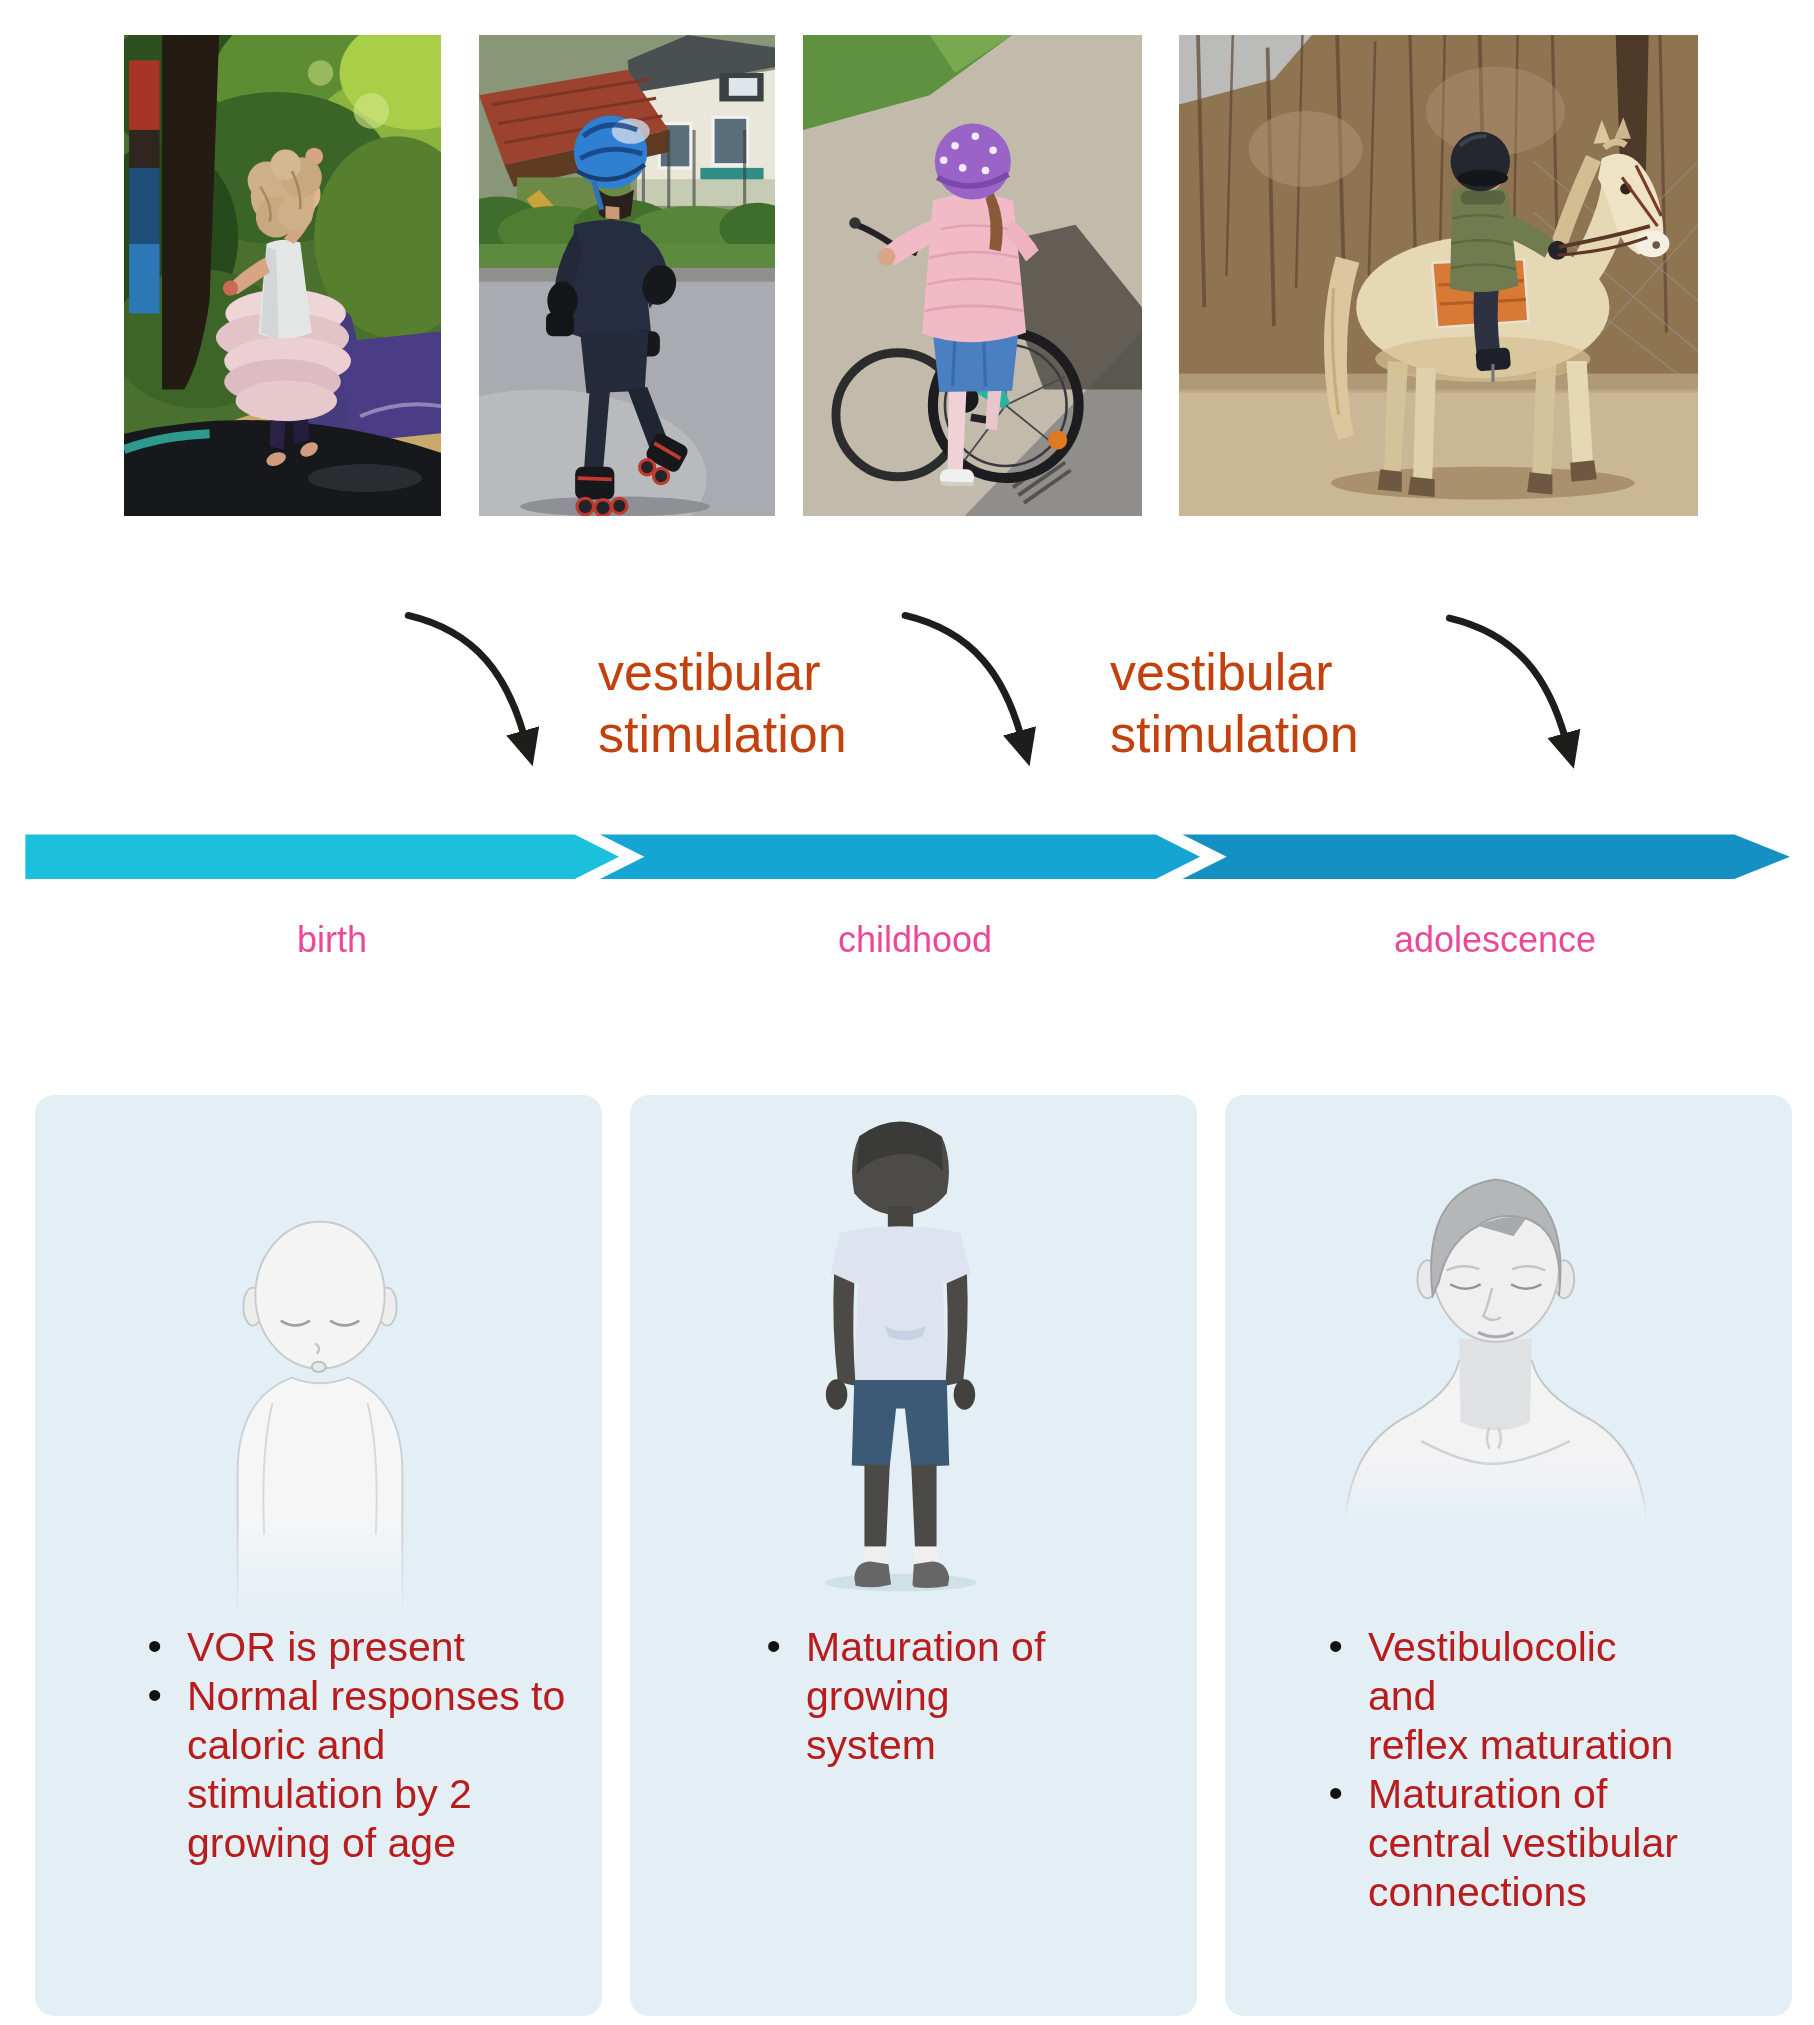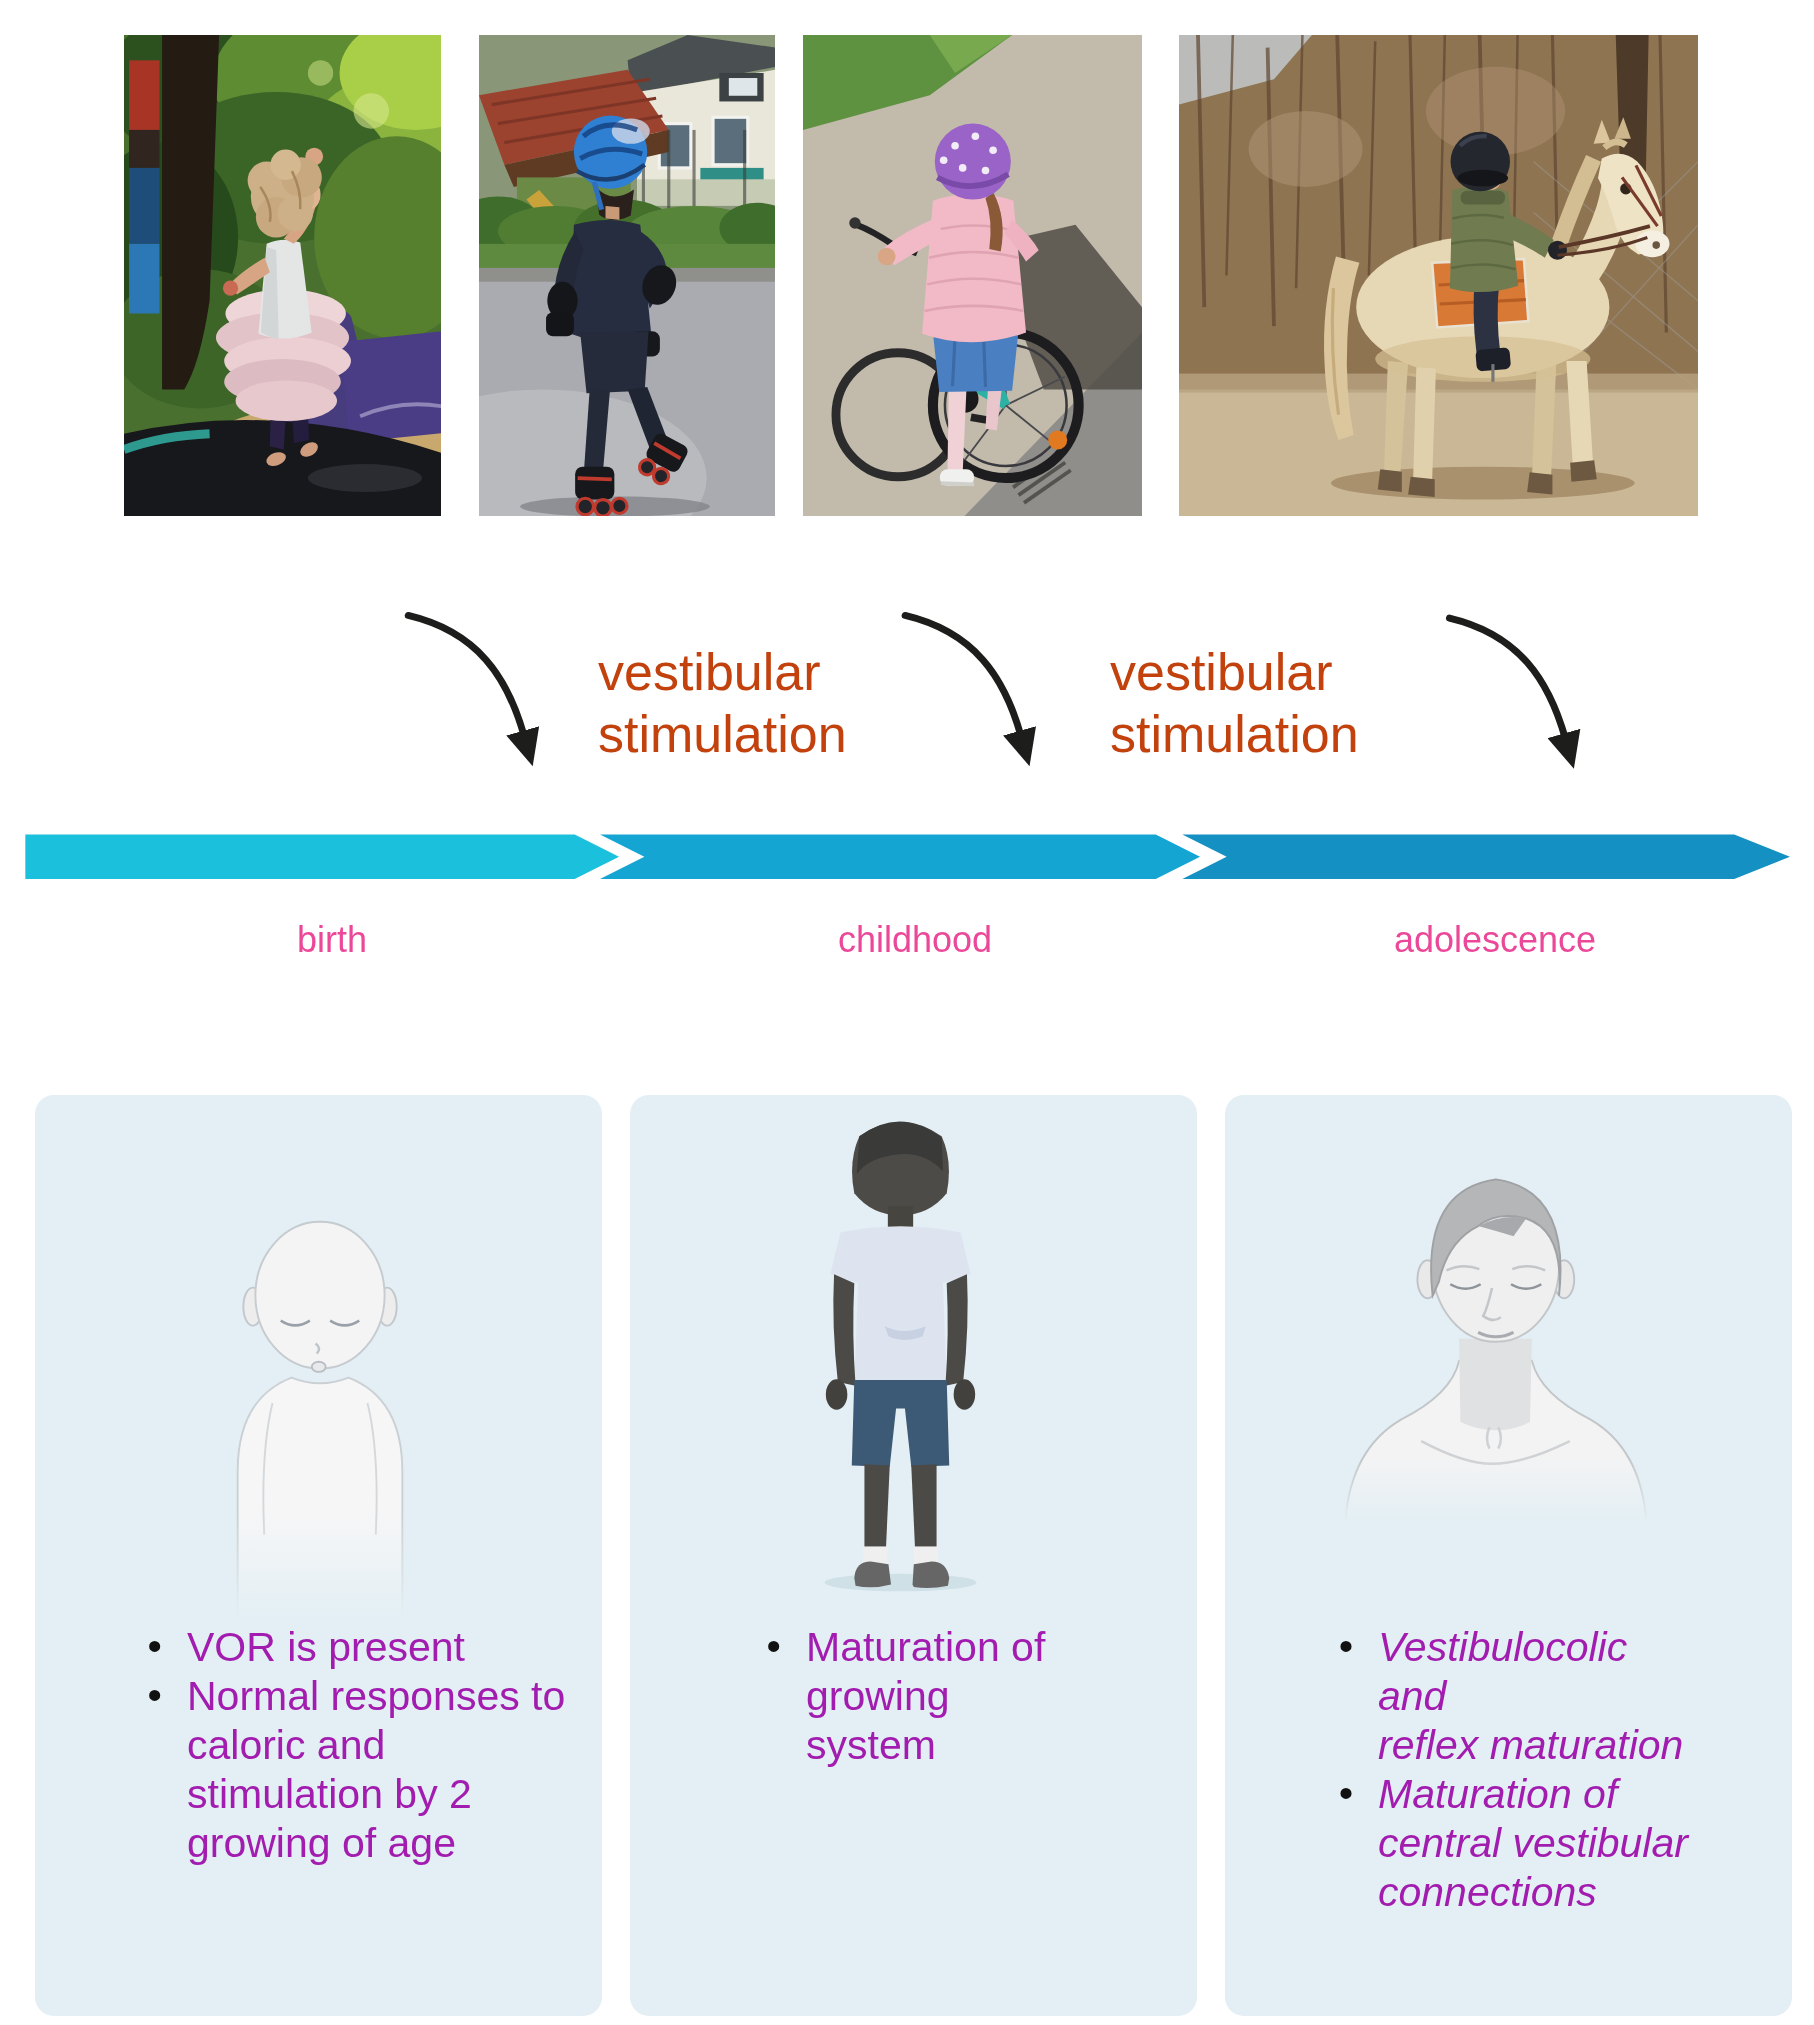--- a/index.html
+++ b/index.html
@@ -35,28 +35,28 @@
   #panel1{left:35px;}
   #panel2{left:630px;}
   #panel3{left:1225px;}
   .illus{position:absolute;}
   .illus svg{display:block;width:100%;height:100%;}
   #baby-illus{left:152px;top:104px;width:266px;height:418px;}
   #child-illus{left:166px;top:16px;width:209px;height:481px;}
   #adol-illus{left:101px;top:35px;width:339px;height:392px;}
 
   .bullets{position:absolute;top:528px;margin:0;padding:0;list-style:none;
-           font-size:41px;line-height:49px;color:#a21caf;}
+           font-size:41px;line-height:49px;color:#b91c1c;}
   .bullets li{position:relative;padding-left:42px;}
   .bullets li::before{content:"\2022";position:absolute;left:2.5px;top:-1.3px;
                       font-size:41px;color:#111;}
   .ln{white-space:nowrap;}
   #panel1 .bullets{left:110px;}
   #panel2 .bullets{left:134px;}
-  #panel3 .bullets{left:111px;font-style:italic;}
+  #panel3 .bullets{left:101px;}
 </style>
 </head>
 <body>
 
 <div class="fig">
 
   <div class="photo" id="photo1" aria-label="toddler-trampoline-photo">
     <svg viewBox="0 0 500 760" preserveAspectRatio="none">
       <rect width="500" height="760" fill="#4a7030"></rect>
       <ellipse cx="120" cy="80" rx="150" ry="120" fill="#2c501e"></ellipse>

